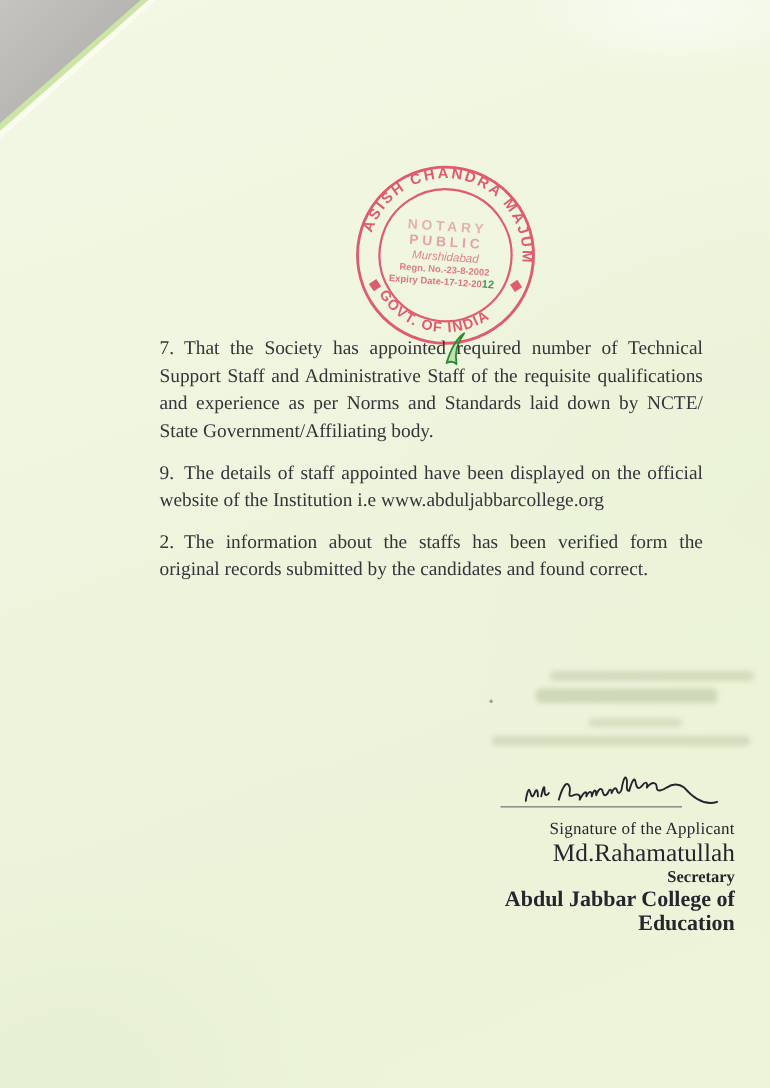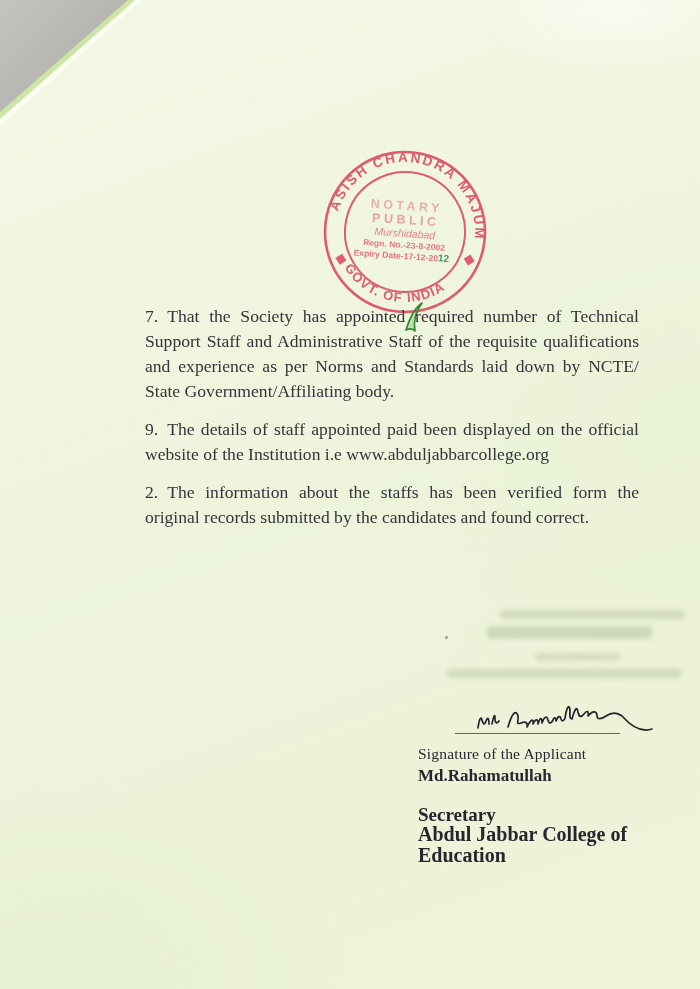--- a/index.html
+++ b/index.html
@@ -36,25 +36,25 @@
   .doc-text p{margin:0 0 13px 0;}
   .doc-text .pnum{padding-right:9px;}
   
   .ghost{position:absolute;border-radius:4px;filter:blur(2.2px);}
   .speck{position:absolute;left:445px;top:636px;width:3px;height:3px;border-radius:50%;
     background:rgba(90,92,80,.55);}
   
   .sig-script{position:absolute;left:450px;top:698px;width:210px;height:45px;}
   .sig-line{position:absolute;left:455px;top:733px;width:165px;height:1.4px;
     background:#4a4c50;opacity:.85;}
-  .sig-block{position:absolute;left:418px;top:744px;width:250px;text-align:left;
+  .sig-block{position:absolute;left:418px;top:744px;width:250px;text-align:right;
     color:#26272e;}
   .sig-caption{font-size:15.5px;line-height:19px;letter-spacing:.2px;}
-  .sig-name{font-size:17px;line-height:26px;font-weight:bold;}
-  .sig-title{font-size:19px;line-height:19px;font-weight:bold;margin-top:16px;}
+  .sig-name{font-size:23px;line-height:26px;}
+  .sig-title{font-size:15px;line-height:19px;font-weight:bold;}
   .sig-org{font-size:20px;line-height:21px;font-weight:bold;}
   .stamp-sans{font-family:"Liberation Sans","DejaVu Sans",sans-serif;}
 </style>
 </head>
 <body>
 
 <div class="page">
 
   <div class="corner-pale"></div>
   <div class="corner-green"></div>
@@ -89,21 +89,21 @@
   </div>
 
   <div class="tick">
     <svg width="24" height="32" viewBox="0 0 24 32">
       <path d="M4 29 C 8 16 14 6 20 2 C 14 10 11 19 13 30 C 10 27 6 28 4 29 Z" fill="rgba(46,139,46,0.22)" stroke="#2e8b2e" stroke-width="1.7" stroke-linejoin="round"></path>
     </svg>
   </div>
 
   <div class="doc-text">
     <p><span class="pnum">7.</span><span>That the Society has appointed required number of Technical Support Staff and Administrative Staff of the requisite qualifications and experience as per Norms and Standards laid down by NCTE/ State Government/Affiliating body.</span></p>
-    <p><span class="pnum">9.</span><span>The details of staff appointed paid been displayed on the official website of the Institution i.e www.abduljabbarcollege.org</span></p>
+    <p><span class="pnum">9.</span><span>The details of staff appointed have been displayed on the official website of the Institution i.e www.abduljabbarcollege.org</span></p>
     <p><span class="pnum">2.</span><span>The information about the staffs has been verified form the original records submitted by the candidates and found correct.</span></p>
   </div>
 
   <div class="ghost" style="left:500px;top:610px;width:185px;height:9px;background:rgba(188,198,162,.5);"></div>
   <div class="ghost" style="left:487px;top:626px;width:165px;height:13px;background:rgba(183,194,158,.55);"></div>
   <div class="ghost" style="left:535px;top:653px;width:85px;height:8px;background:rgba(188,198,162,.45);"></div>
   <div class="ghost" style="left:447px;top:669px;width:235px;height:9px;background:rgba(188,198,162,.5);"></div>
   <div class="speck"></div>
 
   <div class="sig-script">

